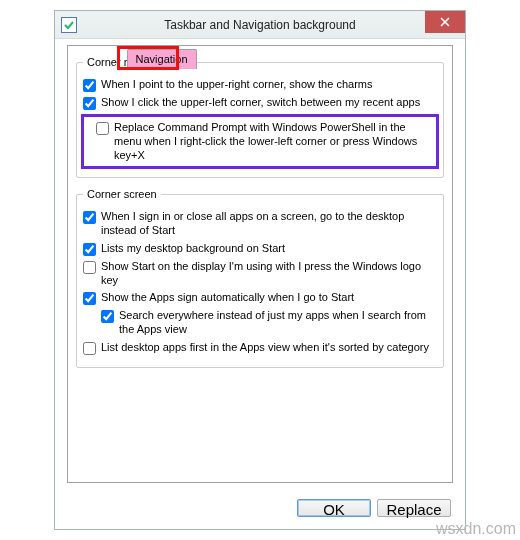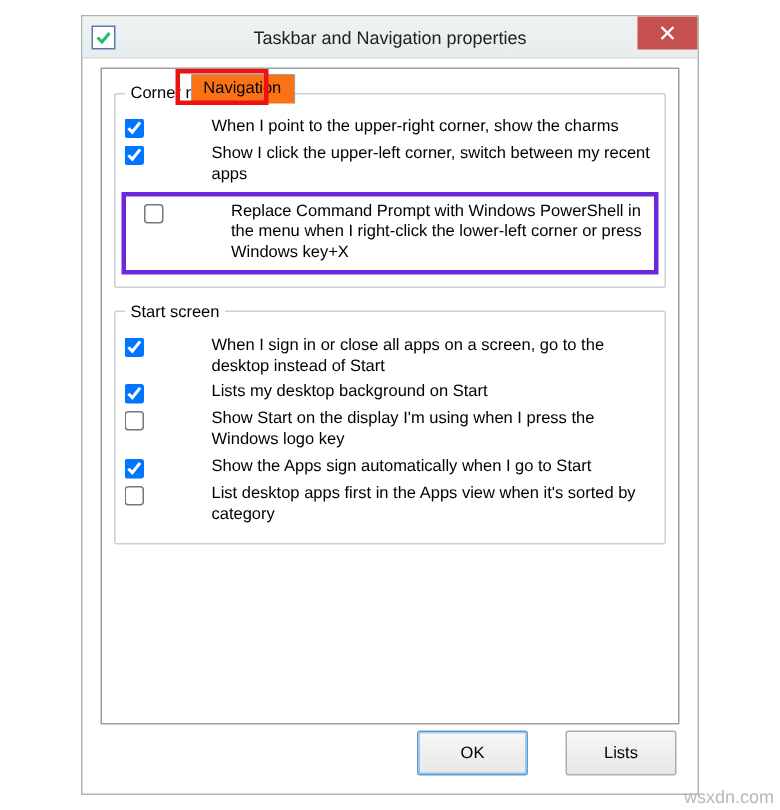--- a/index.html
+++ b/index.html
@@ -72,21 +72,21 @@
     border-bottom: none;
     background: #f7f7f7;
     padding: 3px 8px 3px 8px;
     font-size: 11px;
     margin-right: -1px;
     border-radius: 2px 2px 0 0;
     cursor: pointer;
     position: relative;
   }
   .tab.active {
-    background: #f97316;
+    background: #f9a8d4;
     z-index: 3;
     padding-bottom: 4px;
   }
   .tabbody {
     border: 1px solid #a0a0a0;
     position: absolute;
     left: 12px; right: 12px;
     top: 34px; bottom: 46px;
     background: #fff;
     padding: 10px 8px 8px 8px;
@@ -107,21 +107,21 @@
     display:flex;
     align-items:flex-start;
     margin: 2px 0 4px 0;
     line-height: 1.25;
   }
   .row input[type=checkbox]{
     margin: 1px 5px 0 0;
     width: 13px; height: 13px;
     flex: 0 0 13px;
   }
-  .row .lbl { flex: 1; margin-left: 40px; }
+  .row .lbl { flex: 1; }
   .indent { padding-left: 18px; }
   .redbox {
     border: 3px solid #6d28d9;
     padding: 4px 4px 4px 12px;
     margin: 0 -2px 0 -2px;
   }
   .red-tab-overlay {
     position:absolute;
     border: 3px solid #e11;
     pointer-events:none;
@@ -129,55 +129,54 @@
   }
   .buttons {
     position:absolute;
     right: 14px;
     bottom: 12px;
     display:flex;
     gap: 6px;
   }
   .btn {
     min-width: 74px;
-    height: 30px;
+    height: 18px;
     border: 1px solid #adadad;
     background: linear-gradient(#f7f7f7,#e7e7e7);
-    font-size: 11px;
+    font-size: 15px;
     cursor: pointer;
     border-radius: 2px;
-    margin-left: 19px;
   }
   .btn.default {
     border: 1px solid #5b9dd9;
     box-shadow: 0 0 0 1px rgba(91,157,217,.5) inset;
   }
   .btn.disabled {
     color: #9a9a9a;
     cursor: default;
   }
   .watermark {
     position:absolute;
     right: 4px; bottom: 2px;
-    font-size: 12px;
+    font-size: 16px;
     color: #b7b7b7;
   }
 </style>
 </head>
 <body>
 
 <div class="window">
 
   <div class="titlebar">
     <div class="appicon">
       <svg viewBox="0 0 10 10">
           <path d="M1 5 L4 8 L9 2" stroke="#2b6" stroke-width="2" fill="none"></path>
         </svg>
     </div>
-    <div class="title">Taskbar and Navigation properties</div>
+    <div class="title">Taskbar and Navigation background</div>
     <div class="closebtn">
       <svg width="10" height="10" viewBox="0 0 10 10">
         <path d="M1 1 L9 9 M9 1 L1 9" stroke="#fff" stroke-width="1.6"></path>
       </svg>
     </div>
   </div>
 
   <div class="content">
 
     <div class="tabs-wrap">
@@ -209,51 +208,55 @@
 
       <div class="redbox">
         <label class="row" style="margin:0">
           <input type="checkbox" style="">
           <span class="lbl">Replace Command Prompt with Windows PowerShell in the menu when I right-click the lower-left corner or press Windows key+X</span>
         </label>
       </div>
     </fieldset>
 
     <fieldset>
-      <legend>Start screen</legend>
+      <legend>Corner screen</legend>
 
       <label class="row">
         <input type="checkbox" checked="" style="">
         <span class="lbl">When I sign in or close all apps on a screen, go to the desktop instead of Start</span>
       </label>
 
       <label class="row">
         <input type="checkbox" checked="" style="">
         <span class="lbl">Lists my desktop background on Start</span>
       </label>
 
       <label class="row">
         <input type="checkbox" style="">
-        <span class="lbl">Show Start on the display I'm using when I press the Windows logo key</span>
+        <span class="lbl">Show Start on the display I'm using with I press the Windows logo key</span>
       </label>
 
       <label class="row">
         <input type="checkbox" checked="" style="">
         <span class="lbl">Show the Apps sign automatically when I go to Start</span>
       </label>
 
+      <label class="row indent">
+        <input type="checkbox" checked="" style="">
+        <span class="lbl">Search everywhere instead of just my apps when I search from the Apps view</span>
+      </label>
 
       <label class="row">
         <input type="checkbox" style="">
         <span class="lbl">List desktop apps first in the Apps view when it's sorted by category</span>
       </label>
     </fieldset>
 
   </div>
 
   <div class="buttons">
     <button class="btn default">OK</button>
-    <button class="btn">Lists</button>
+    <button class="btn">Replace</button>
   </div>
 
 </div>
 
 <div class="watermark">wsxdn.com</div>
 
 </body></html>

